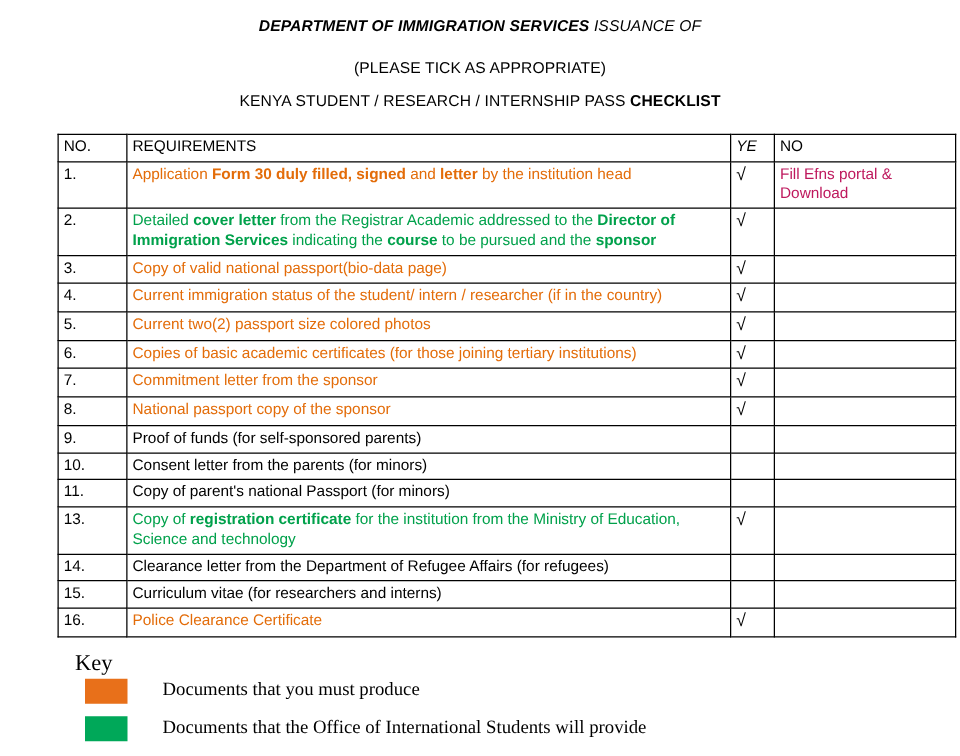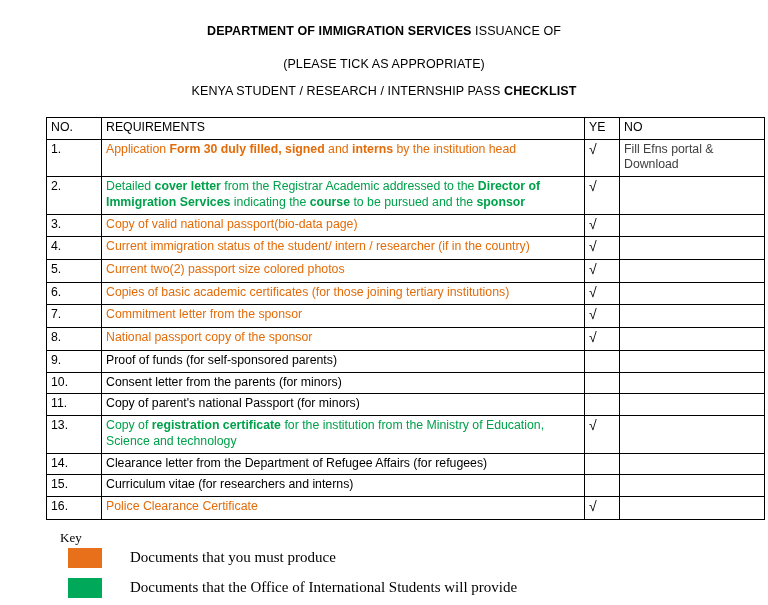--- a/index.html
+++ b/index.html
@@ -24,68 +24,68 @@
   .title-block {
     text-align: center;
     padding-top: 4px;
   }
   .title-line {
     font-size: 12.5px;
     line-height: 1.25;
     margin: 0 0 17px 0;
     letter-spacing: 0.1px;
   }
-  .title-line.l1 { margin-top: 20px; }
+  .title-line.l1 { margin-top: 10px; font-style: italic; }
   .title-line.l3 { margin-bottom: 12px; }
   .b { font-weight: bold; }
 
   table.checklist {
     border-collapse: collapse;
     width: 684px;
     table-layout: fixed;
     margin: 0 auto;
   }
   table.checklist td, table.checklist th {
     border: 1px solid #000000;
     padding: 2px 4px 3px 4px;
     font-size: 12.3px;
     line-height: 1.28;
     vertical-align: top;
     text-align: left;
     font-weight: normal;
   }
   .col-no { width: 46px; text-align: center; margin-left: 36px; }
   .col-req { width: 474px; }
-  .col-ye { width: 26px; text-align: center; }
+  .col-ye { width: 26px; text-align: center; font-style: italic; }
   .col-no2 { width: 136px; }
 
   thead td { font-weight: bold; }
   thead .col-no { text-align: center; }
 
   td.num { text-align: center; }
 
   .req-orange { color: #E36C09; }
   .req-green { color: #00A14B; }
   .req-black { color: #000000; }
-  .note-orange { color: #404040; }
+  .note-orange { color: #be185d; }
 
   .tick {
     font-size: 14px;
     line-height: 1.1;
     color: #000000;
     display: inline-block;
   }
 
   .key-section {
     position: relative;
     margin-top: 10px;
     padding-left: 0px;
   }
   .key-label {
-    font-size: 13px;
+    font-size: 18px;
     margin: 0 0 2px 14px;
     font-family: "Liberation Serif", serif;
   }
   .key-row {
     display: flex;
     align-items: center;
     margin-bottom: 10px;
   }
   .swatch {
     width: 34px;
@@ -121,21 +121,21 @@
       <tr>
         <td class="col-no">NO.</td>
         <td class="col-req">REQUIREMENTS</td>
         <td class="col-ye">YE</td>
         <td class="col-no2">NO</td>
       </tr>
     </thead>
     <tbody id="table-body">
         <tr>
           <td class="col-no num">1.</td>
-          <td class="col-req req-orange"><span>Application </span><span class="b">Form 30 duly filled, signed</span><span> and </span><span class="b">interns</span><span> by the institution head</span></td>
+          <td class="col-req req-orange"><span>Application </span><span class="b">Form 30 duly filled, signed</span><span> and </span><span class="b">letter</span><span> by the institution head</span></td>
           <td class="col-ye"><span class="tick">√</span></td>
           <td class="col-no2"><span class="note-orange">Fill Efns portal &amp; Download</span></td>
         </tr>
         <tr>
           <td class="col-no num">2.</td>
           <td class="col-req req-green"><span>Detailed </span><span class="b">cover letter</span><span> from the Registrar Academic addressed to the </span><span class="b">Director of Immigration Services</span><span> indicating the </span><span class="b">course</span><span> to be pursued and the </span><span class="b">sponsor</span></td>
           <td class="col-ye"><span class="tick">√</span></td>
           <td class="col-no2"></td>
         </tr>
         <tr>

